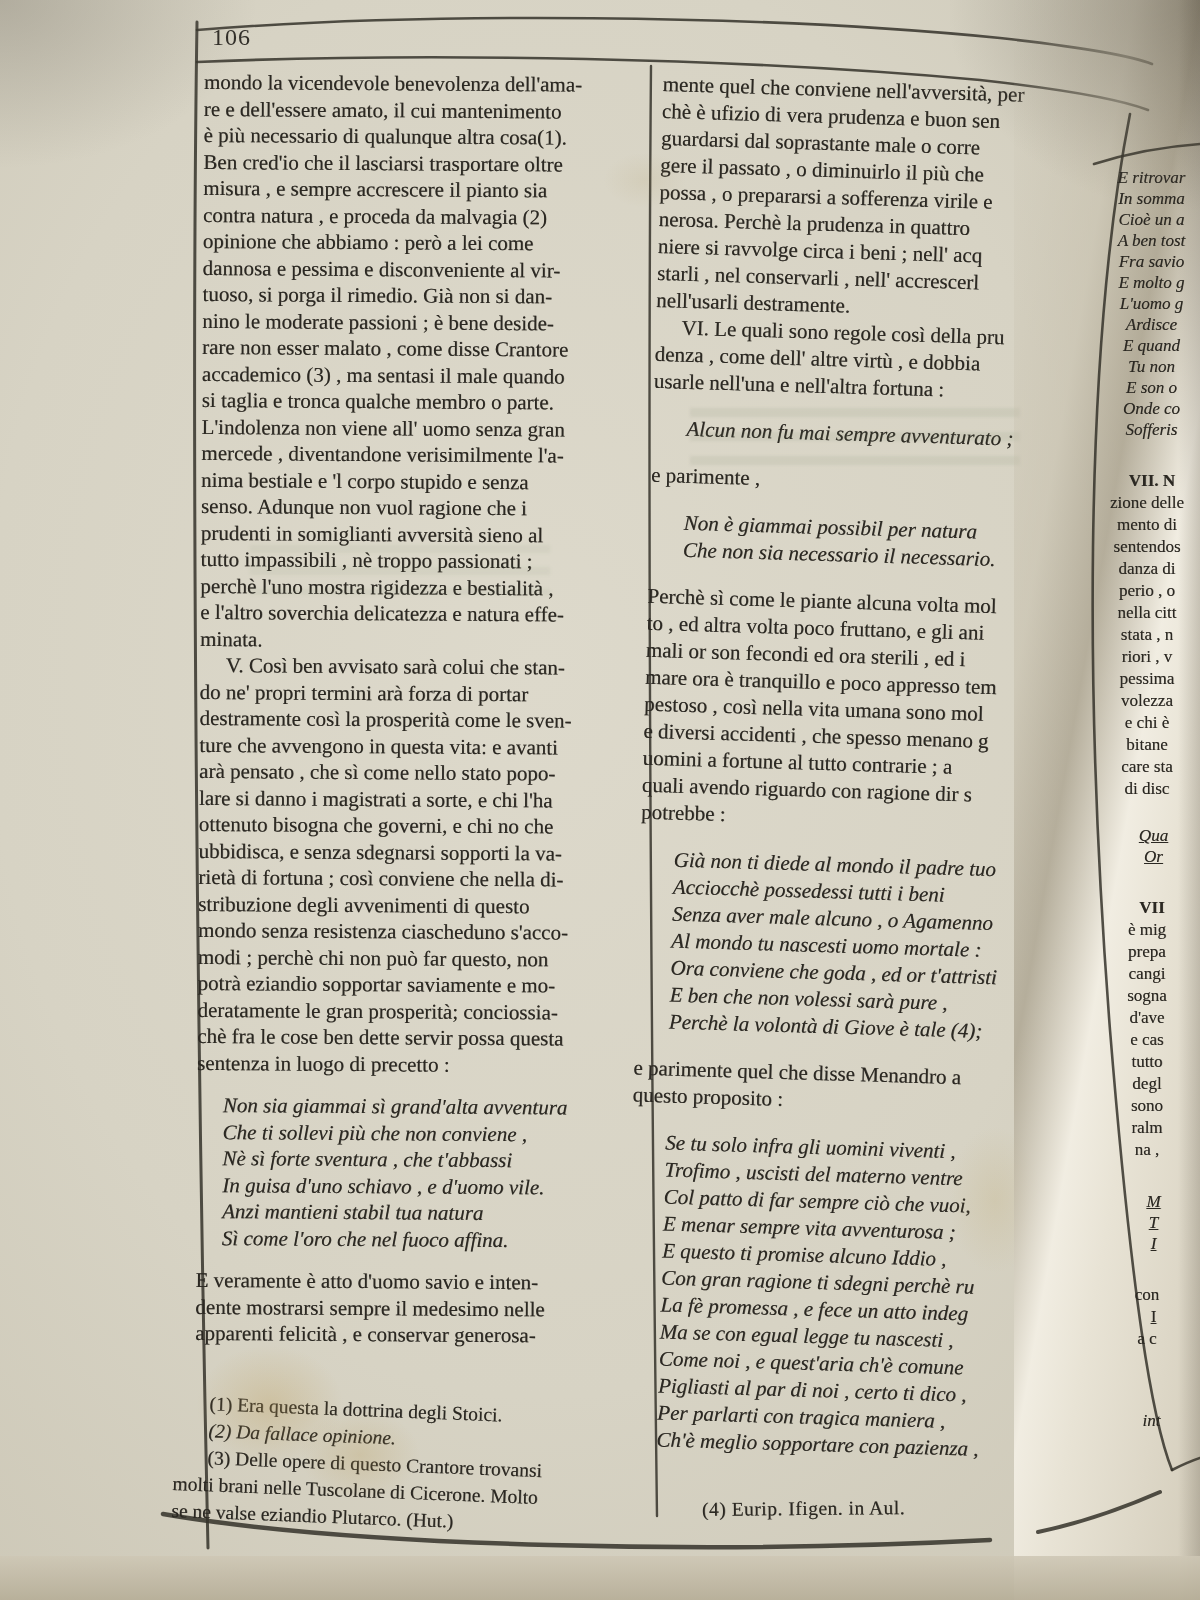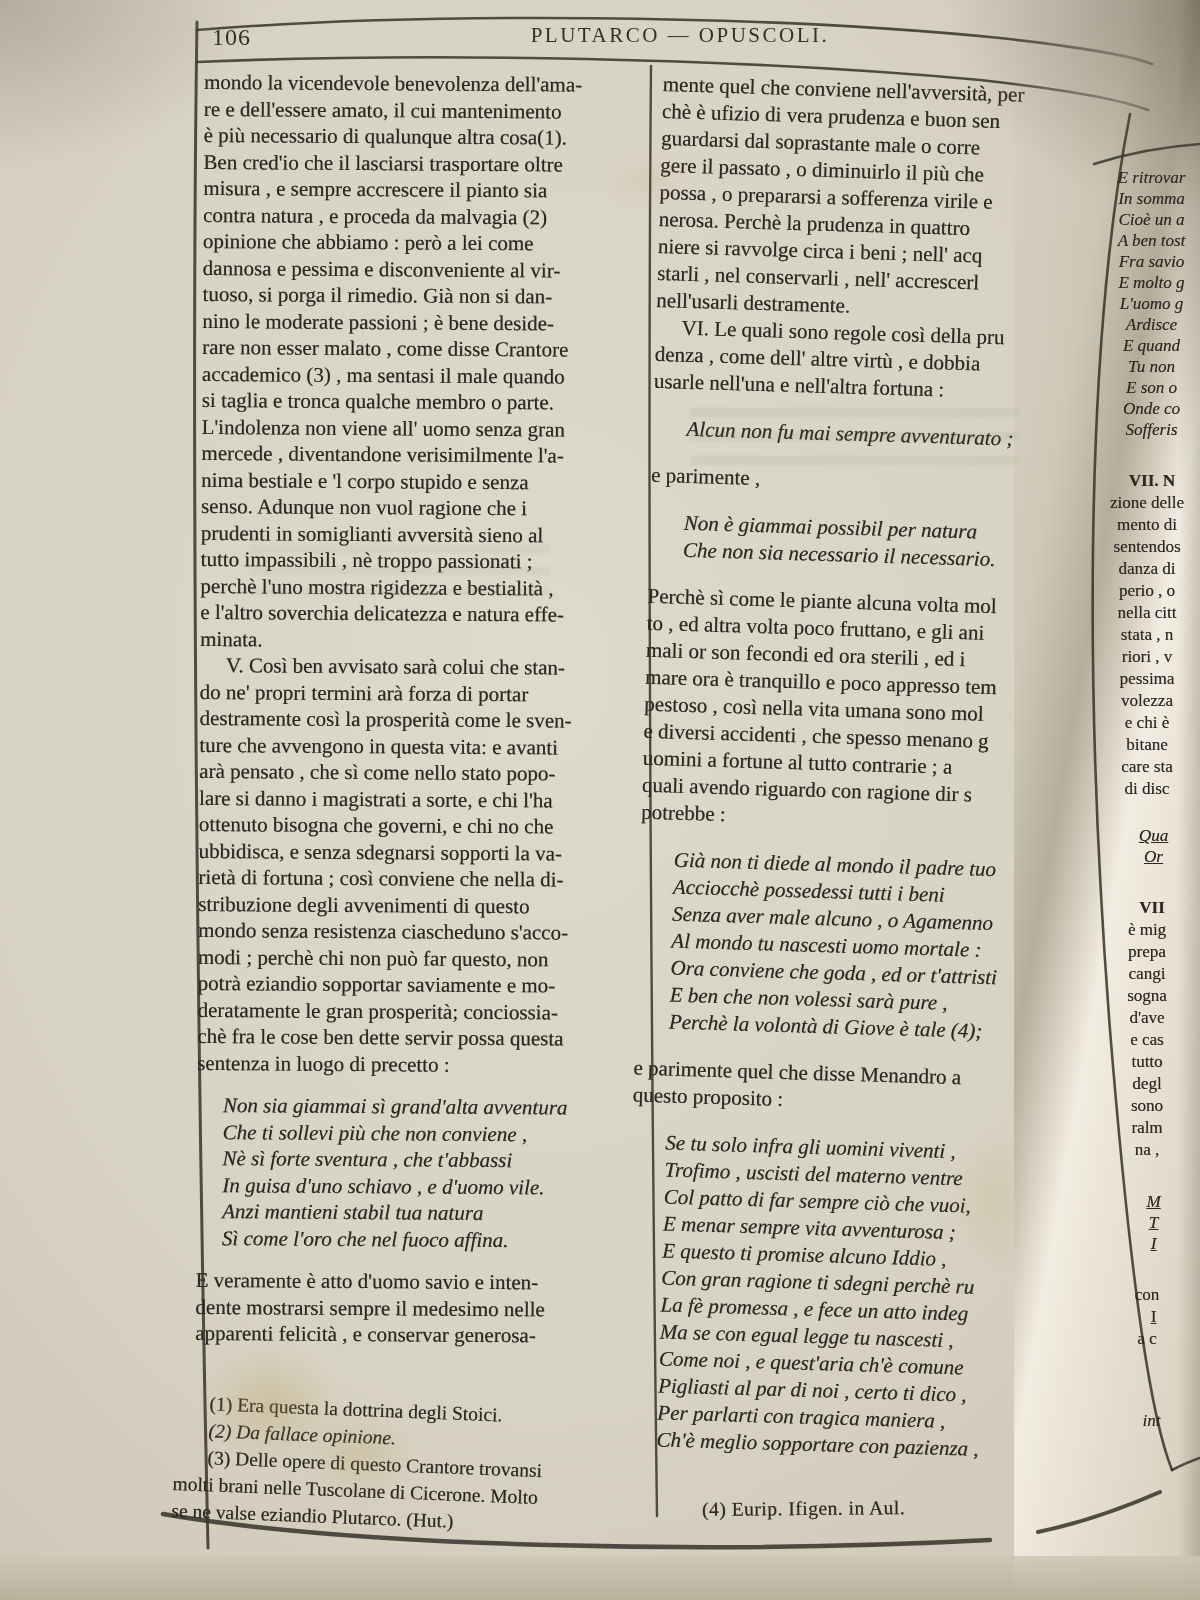--- a/index.html
+++ b/index.html
@@ -86,21 +86,20 @@
 
   <div class="shade tl"></div>
   <div class="ghost g1"></div>
   <div class="ghost g2"></div>
   <div class="stain s1"></div>
   <div class="stain s2"></div>
   <div class="stain s3"></div>
   <div class="stain s4"></div>
 
   <div class="hdr-num">106</div>
-  <div class="hdr-title">PLUTARCO — OPUSCOLI.</div>
 
   <div class="col col-left">
 
   <div class="ln">mondo la vicendevole benevolenza dell'ama-</div>
       <div class="ln">re e dell'essere amato, il cui mantenimento</div>
       <div class="ln">è più necessario di qualunque altra cosa(1).</div>
       <div class="ln">Ben cred'io che il lasciarsi trasportare oltre</div>
       <div class="ln">misura , e sempre accrescere il pianto sia</div>
       <div class="ln">contra natura , e proceda da malvagia (2)</div>
       <div class="ln">opinione che abbiamo : però a lei come</div>

